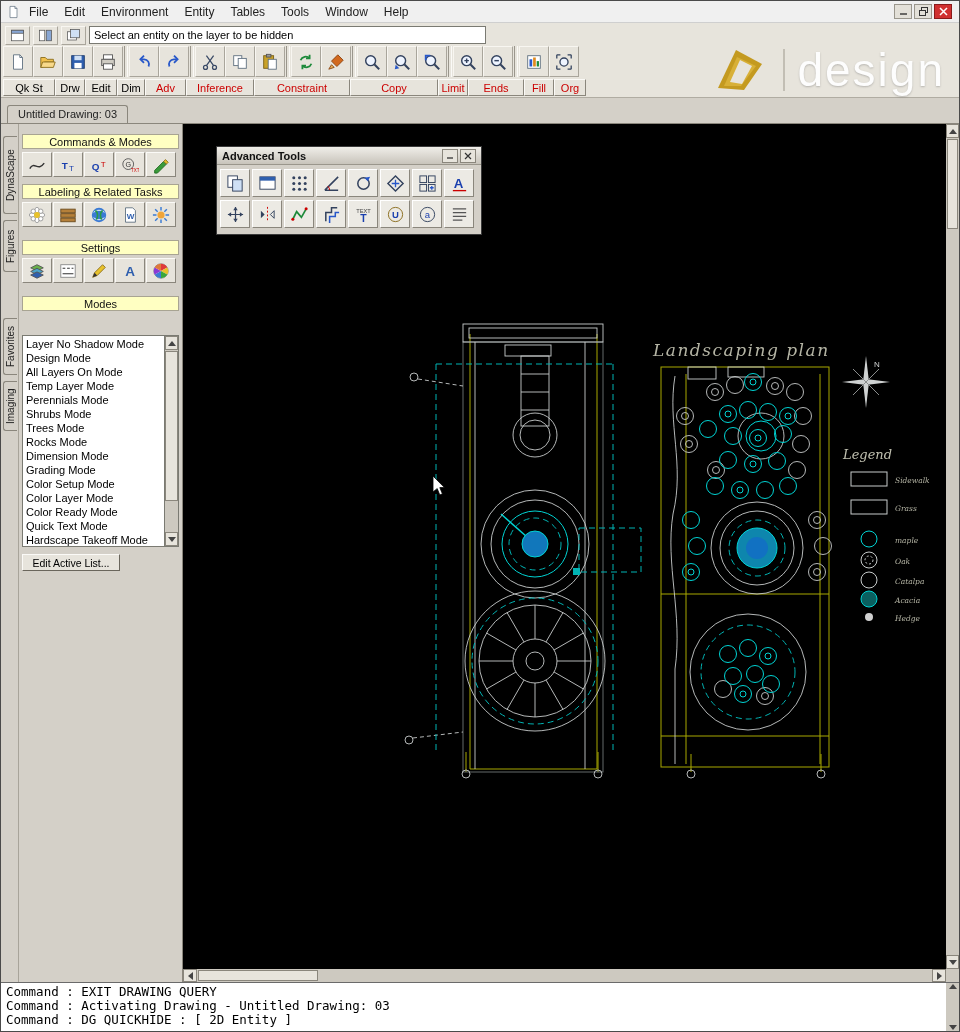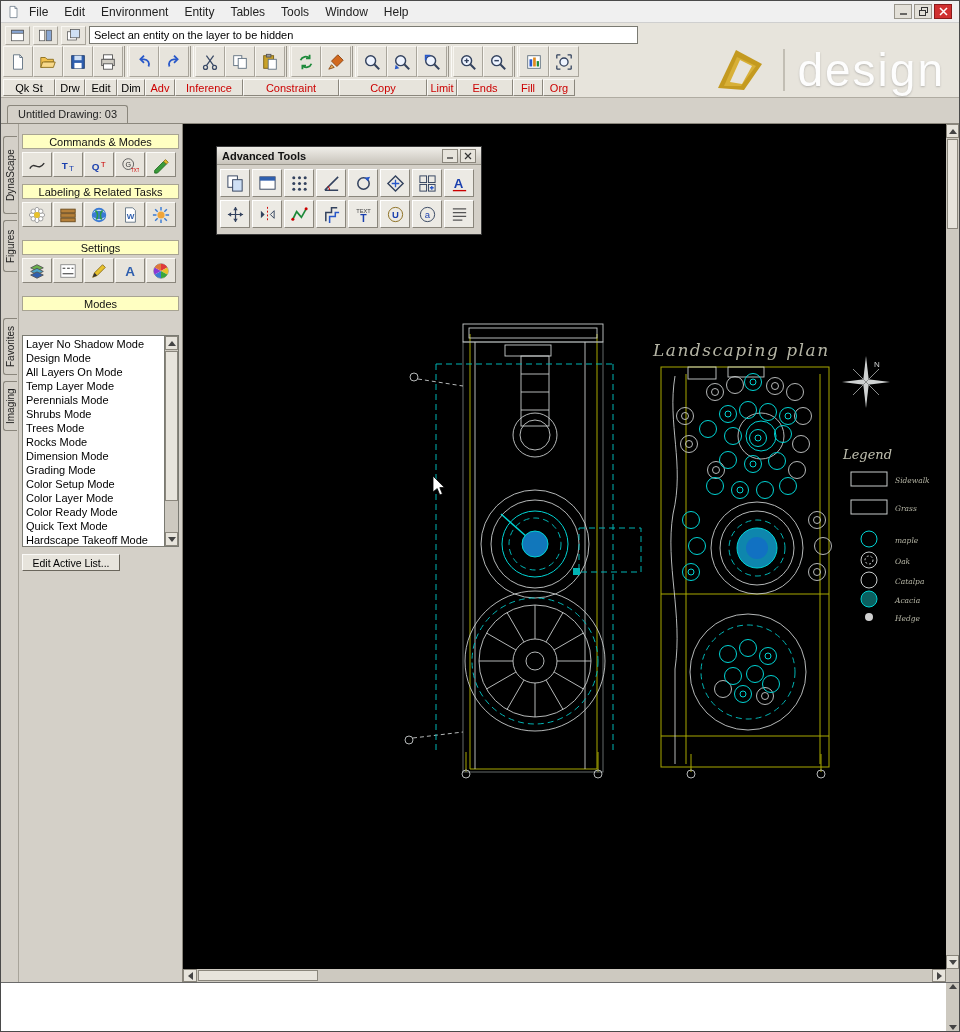--- a/index.html
+++ b/index.html
@@ -14,21 +14,21 @@
 
 .menubar{flex:0 0 22px;background:#f0f0f0;border-bottom:1px solid #cfcfcf;display:flex;align-items:center;padding:0 5px}
 .menu-item{font-size:12px;padding:2px 8px;color:#222;cursor:default}
 .mdi-controls{margin-left:auto;display:flex;gap:2px;padding-right:2px}
 .mdi-btn{width:18px;height:15px;border:1px solid #9a968c;background:#e3e0d8;display:flex;align-items:center;justify-content:center}
 .mdi-close{background:#d03030;border-color:#8a1a1a}
 
 .toolbar{flex:0 0 74px;position:relative;background:#e7e4dc;border-bottom:1px solid #b0aca2;padding:1px 2px}
 .tb-row1{display:flex;align-items:center;height:22px;gap:3px;padding-left:2px}
 .small-btn{width:25px;height:19px;background:#e7e4dc;border:1px solid;border-color:#f8f6f1 #a9a59b #a9a59b #f8f6f1;display:flex;align-items:center;justify-content:center}
-.prompt-input{width:549px;height:18px;border:1px solid #7a7a72;font-size:11px;padding:0 4px;font-family:"Liberation Sans",sans-serif;background:#fff}
+.prompt-input{width:397px;height:18px;border:1px solid #7a7a72;font-size:11px;padding:0 4px;font-family:"Liberation Sans",sans-serif;background:#fff}
 .tb-row2{display:flex;align-items:flex-start;height:33px}
 .tbtn{width:30px;height:31px;display:flex;align-items:center;justify-content:center;background:#e7e4dc;border:1px solid;border-color:#f8f6f1 #a9a59b #a9a59b #f8f6f1}
 .tbsep{width:4px;height:31px;border-left:1px solid #9a968c;border-right:1px solid #fbfaf7;margin:0 1px}
 .tb-row3{display:flex;height:17px}
 .tlabel{height:17px;border:1px solid;border-color:#fbfaf7 #8a867c #8a867c #fbfaf7;font-size:11px;display:flex;align-items:center;justify-content:center;background:#e7e4dc;white-space:nowrap;overflow:hidden}
 .logo{position:absolute;right:14px;top:20px;display:flex;align-items:center;gap:12px}
 .logo-bar{width:2px;height:42px;background:#c2beb4}
 .logo-text{font-size:46px;color:#fdfdfd;letter-spacing:2px;text-shadow:0 1px 2px rgba(110,110,110,.4)}
 
 .tabstrip{flex:0 0 26px;background:#d4d0c8;border-bottom:1px solid #8a867c;display:flex;align-items:flex-end;padding-left:6px}
@@ -266,21 +266,21 @@
             <path d="M2 2h4M2 2v4M18 2h-4M18 2v4M2 18h4M2 18v-4M18 18h-4M18 18v-4" stroke="#33425e" stroke-width="1.4"></path>
             <circle cx="10" cy="10" r="4.5" fill="#eef4ff" stroke="#33425e" stroke-width="1.5"></circle>
           </svg>
         </button>
       </div>
     <div class="tb-row3" id="toolbar-labels">
         <div class="tlabel" style="color: rgb(0, 0, 0); width: 52px;">Qk St</div>
         <div class="tlabel" style="color: rgb(0, 0, 0); width: 30px;">Drw</div>
         <div class="tlabel" style="color: rgb(0, 0, 0); width: 32px;">Edit</div>
         <div class="tlabel" style="color: rgb(0, 0, 0); width: 28px;">Dim</div>
-        <div class="tlabel" style="color: rgb(204, 0, 0); width: 30px;">Adv</div>
+        <div class="tlabel" style="color: rgb(204, 0, 0); width: 41px;">Adv</div>
         <div class="tlabel" style="color: rgb(204, 0, 0); width: 68px;">Inference</div>
         <div class="tlabel" style="color: rgb(204, 0, 0); width: 96px;">Constraint</div>
         <div class="tlabel" style="color: rgb(204, 0, 0); width: 88px;">Copy</div>
         <div class="tlabel" style="color: rgb(204, 0, 0); width: 30px;">Limit</div>
         <div class="tlabel" style="color: rgb(204, 0, 0); width: 56px;">Ends</div>
         <div class="tlabel" style="color: rgb(204, 0, 0); width: 30px;">Fill</div>
         <div class="tlabel" style="color: rgb(204, 0, 0); width: 32px;">Org</div>
       </div>
     <div class="logo">
       <svg width="62" height="52" viewBox="0 0 60 52">
@@ -801,19 +801,24 @@
         <div style="flex:1"></div>
         <div class="sarr" style="width:14px;height:13px">
             <div class="tri-r"></div>
           </div>
       </div>
       <div class="corner"></div>
     </div>
   </div>
 
   <div class="cmdarea">
+    <div id="cmd-lines">
+        <div class="cmdline">Command : EXIT DRAWING QUERY</div>
+        <div class="cmdline">Command : Activating Drawing - Untitled Drawing: 03</div>
+        <div class="cmdline">Command : DG QUICKHIDE : [ 2D Entity ]</div>
+      </div>
     <div class="cmdscroll">
       <div class="tri-up"></div>
       <div class="tri-dn"></div>
     </div>
   </div>
 
 </div>
 
 </body></html>

